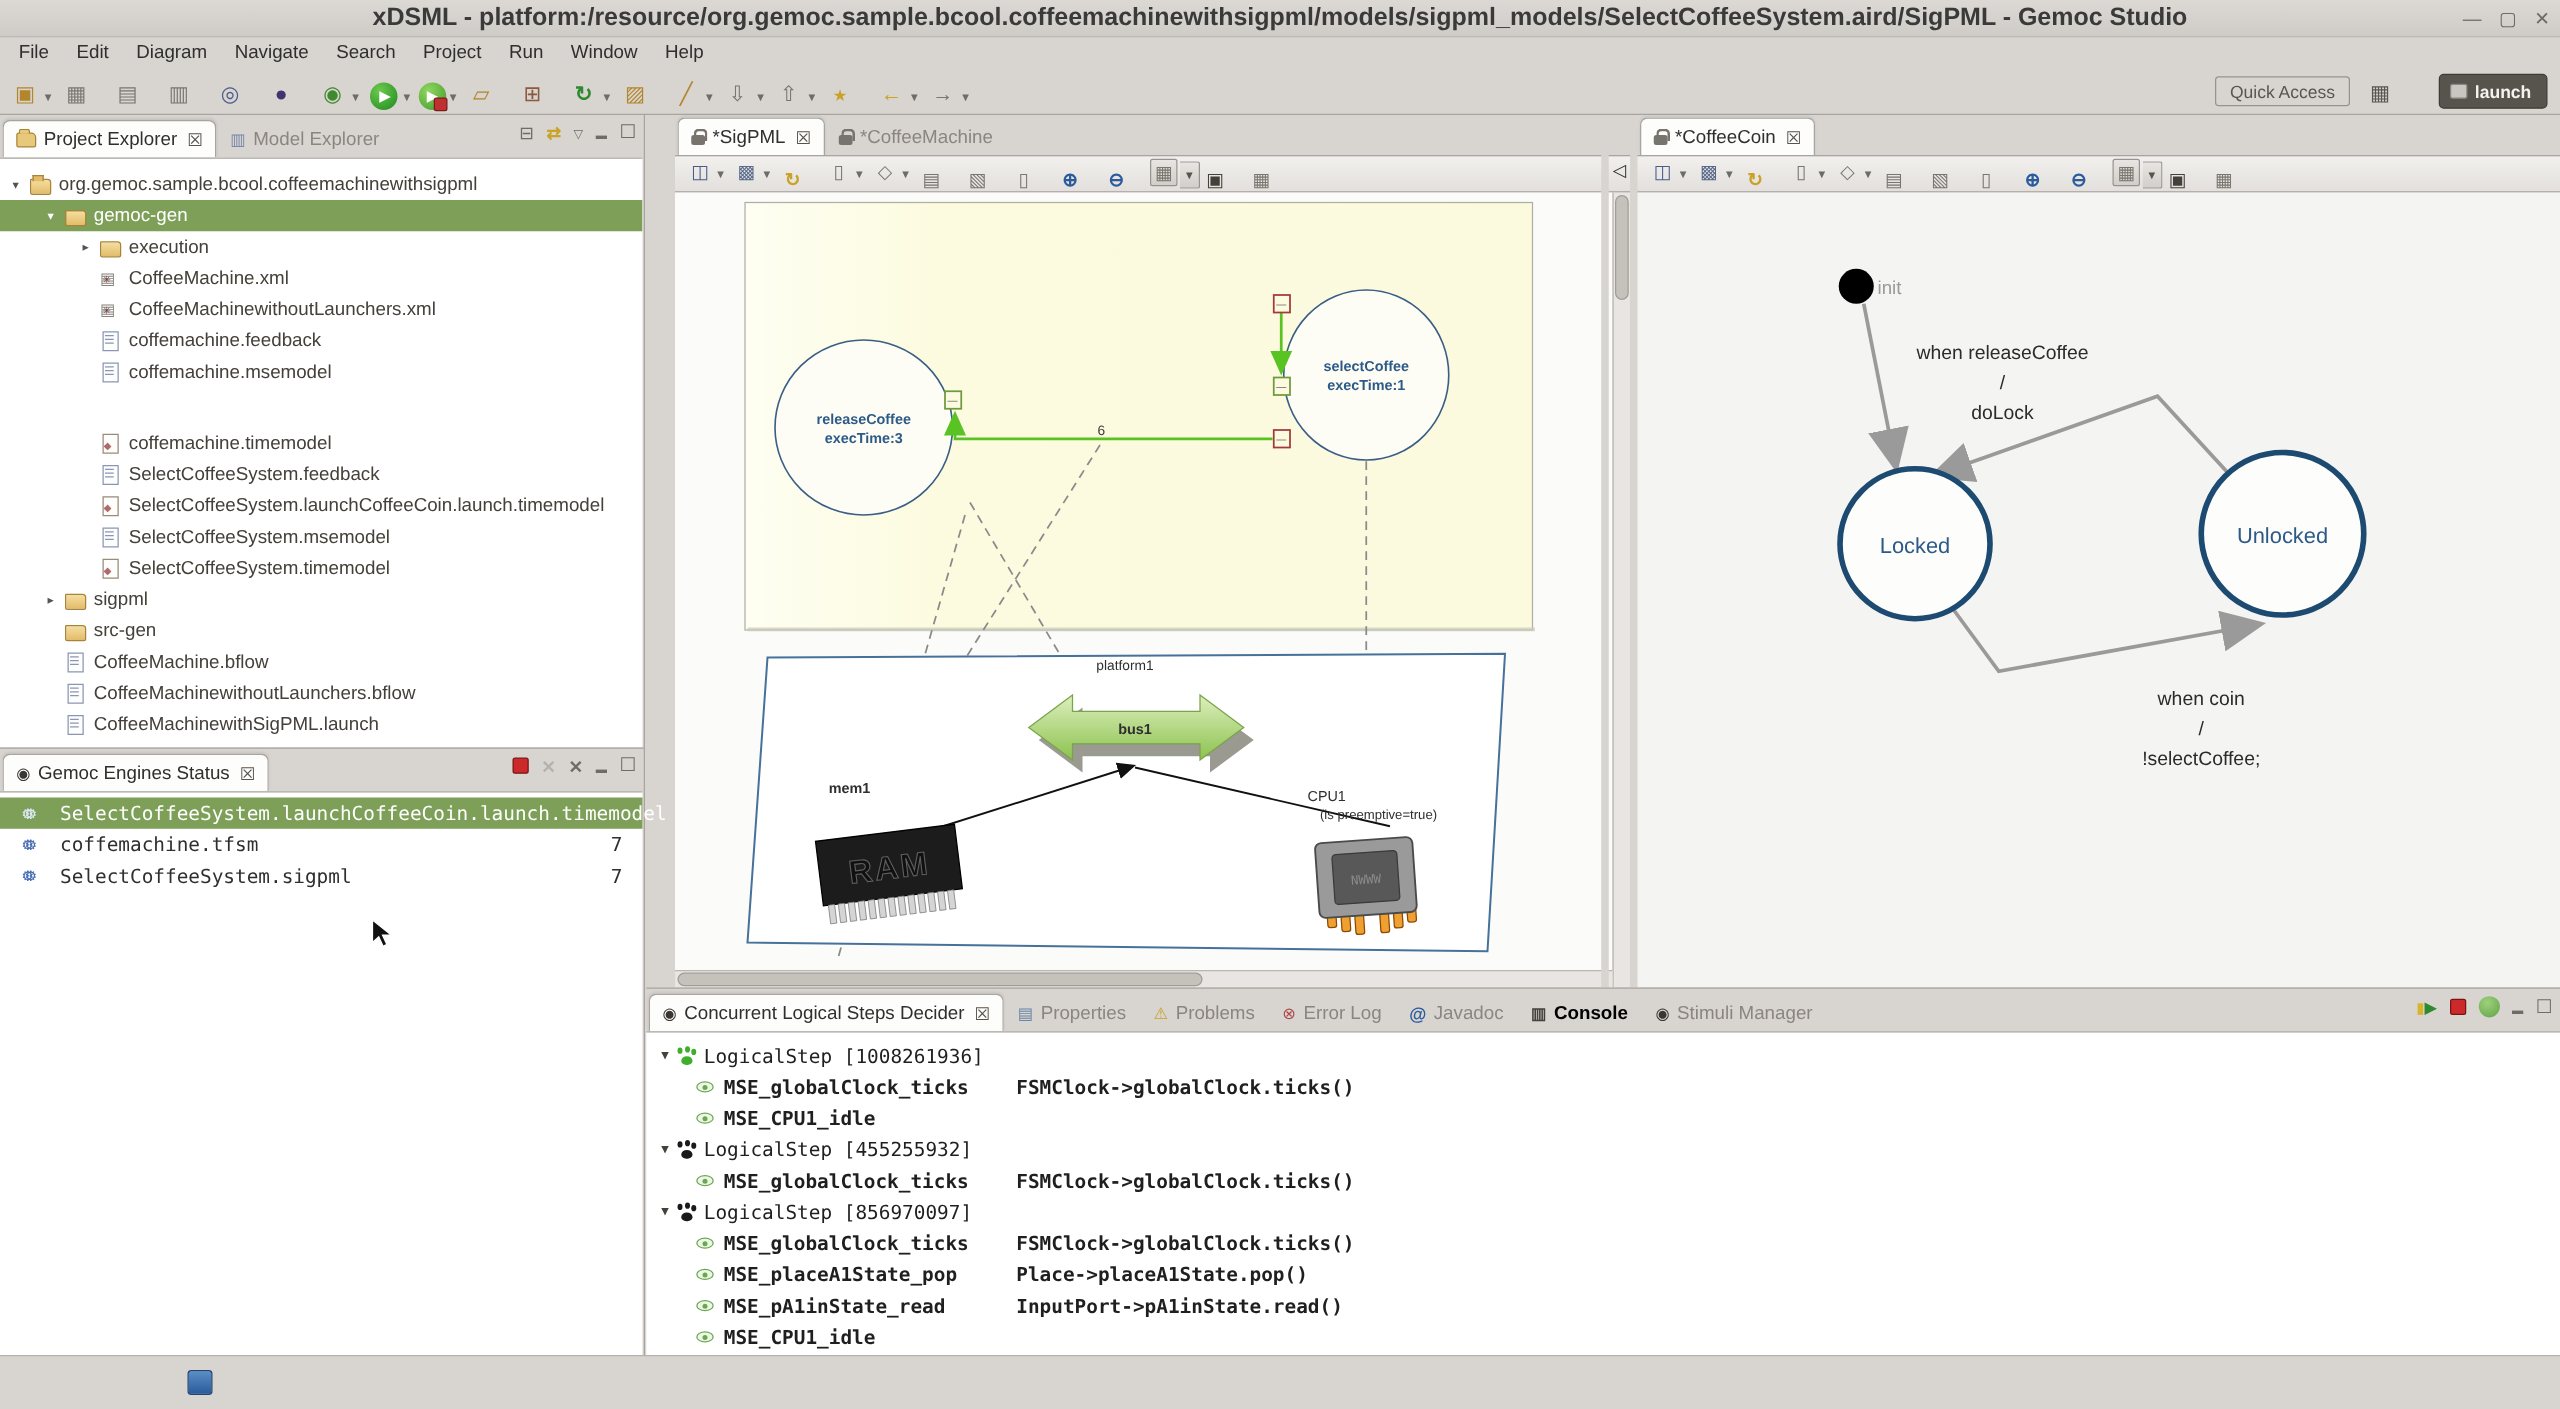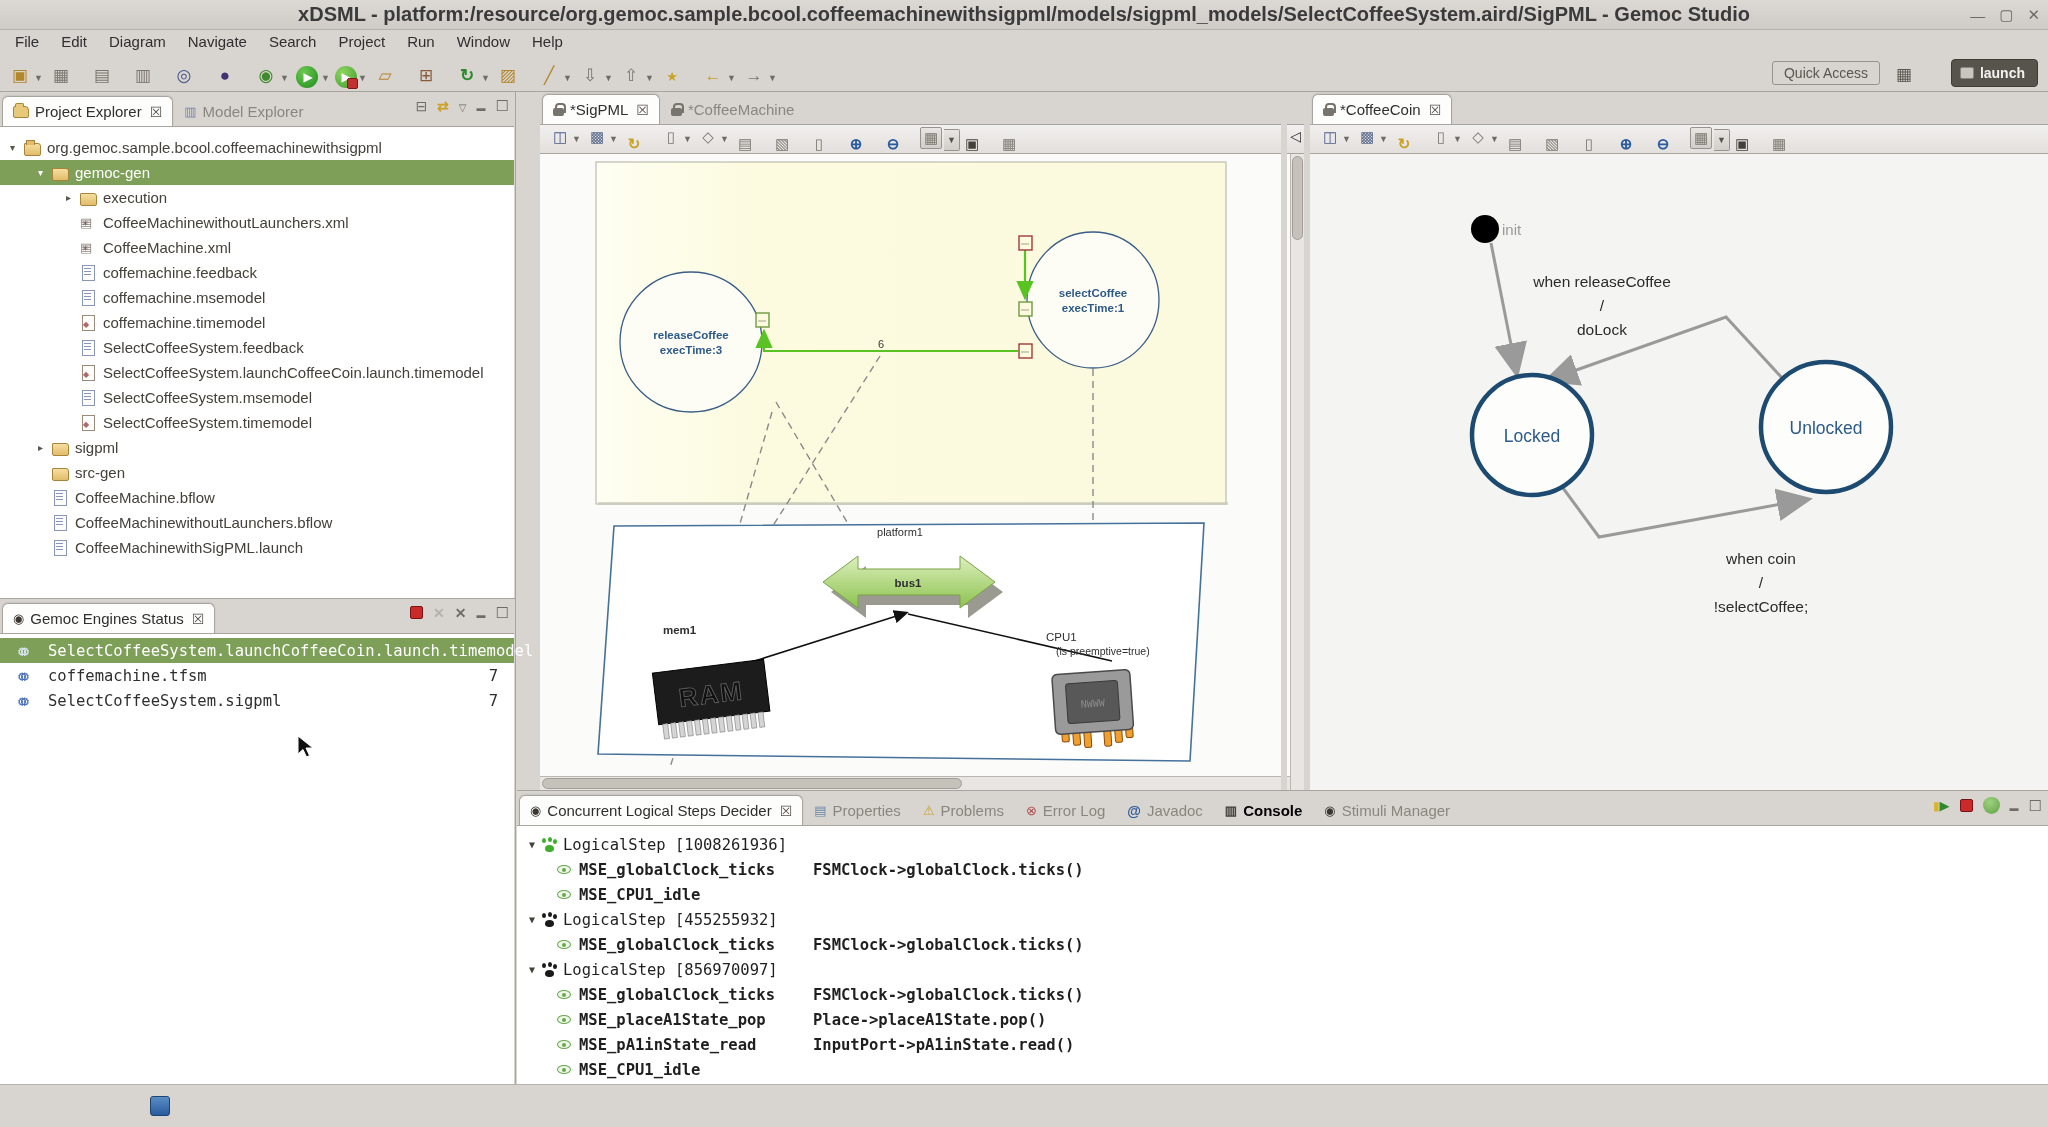--- a/index.html
+++ b/index.html
@@ -244,38 +244,38 @@
             <span>gemoc-gen</span>
           </div>
           <div class="tree-row icon-folder" style="padding-left: 66px;">
             <span class="arrow">▸</span>
             <span class="ticon"></span>
             <span>execution</span>
           </div>
           <div class="tree-row icon-xml" style="padding-left: 66px;">
             <span class="arrow"></span>
             <span class="ticon"></span>
+            <span>CoffeeMachine.xml</span>
+          </div>
+          <div class="tree-row icon-xml" style="padding-left: 66px;">
+            <span class="arrow"></span>
+            <span class="ticon"></span>
             <span>CoffeeMachinewithoutLaunchers.xml</span>
           </div>
-          <div class="tree-row icon-xml" style="padding-left: 66px;">
-            <span class="arrow"></span>
-            <span class="ticon"></span>
-            <span>CoffeeMachine.xml</span>
-          </div>
           <div class="tree-row icon-file" style="padding-left: 66px;">
             <span class="arrow"></span>
             <span class="ticon"></span>
             <span>coffemachine.feedback</span>
           </div>
           <div class="tree-row icon-file" style="padding-left: 66px;">
             <span class="arrow"></span>
             <span class="ticon"></span>
             <span>coffemachine.msemodel</span>
           </div>
-          <div class="tree-row icon-timemodel" style="padding-left: 66px;">
+          <div class="tree-row icon-timemodel" style="padding-left: 66px; margin-top: 32px;">
             <span class="arrow"></span>
             <span class="ticon"></span>
             <span>coffemachine.timemodel</span>
           </div>
           <div class="tree-row icon-file" style="padding-left: 66px;">
             <span class="arrow"></span>
             <span class="ticon"></span>
             <span>SelectCoffeeSystem.feedback</span>
           </div>
           <div class="tree-row icon-timemodel" style="padding-left: 66px;">

